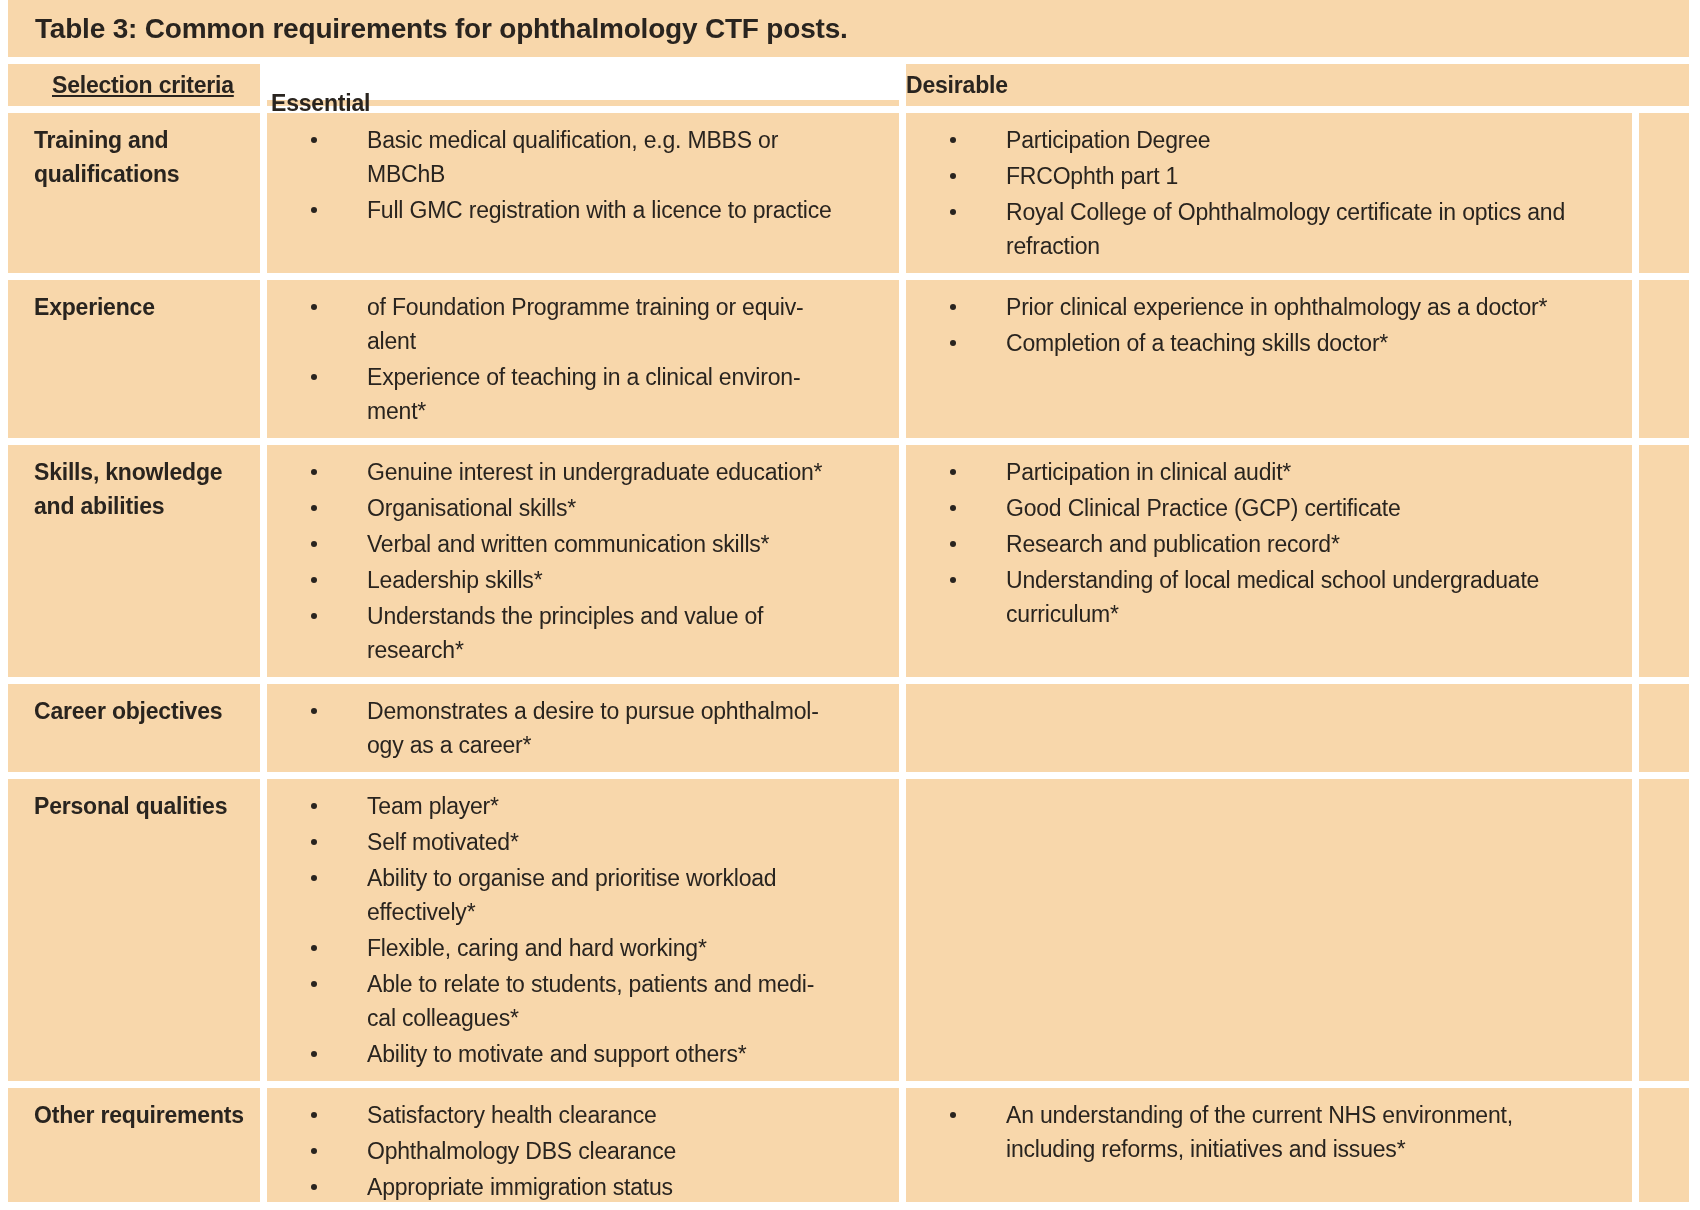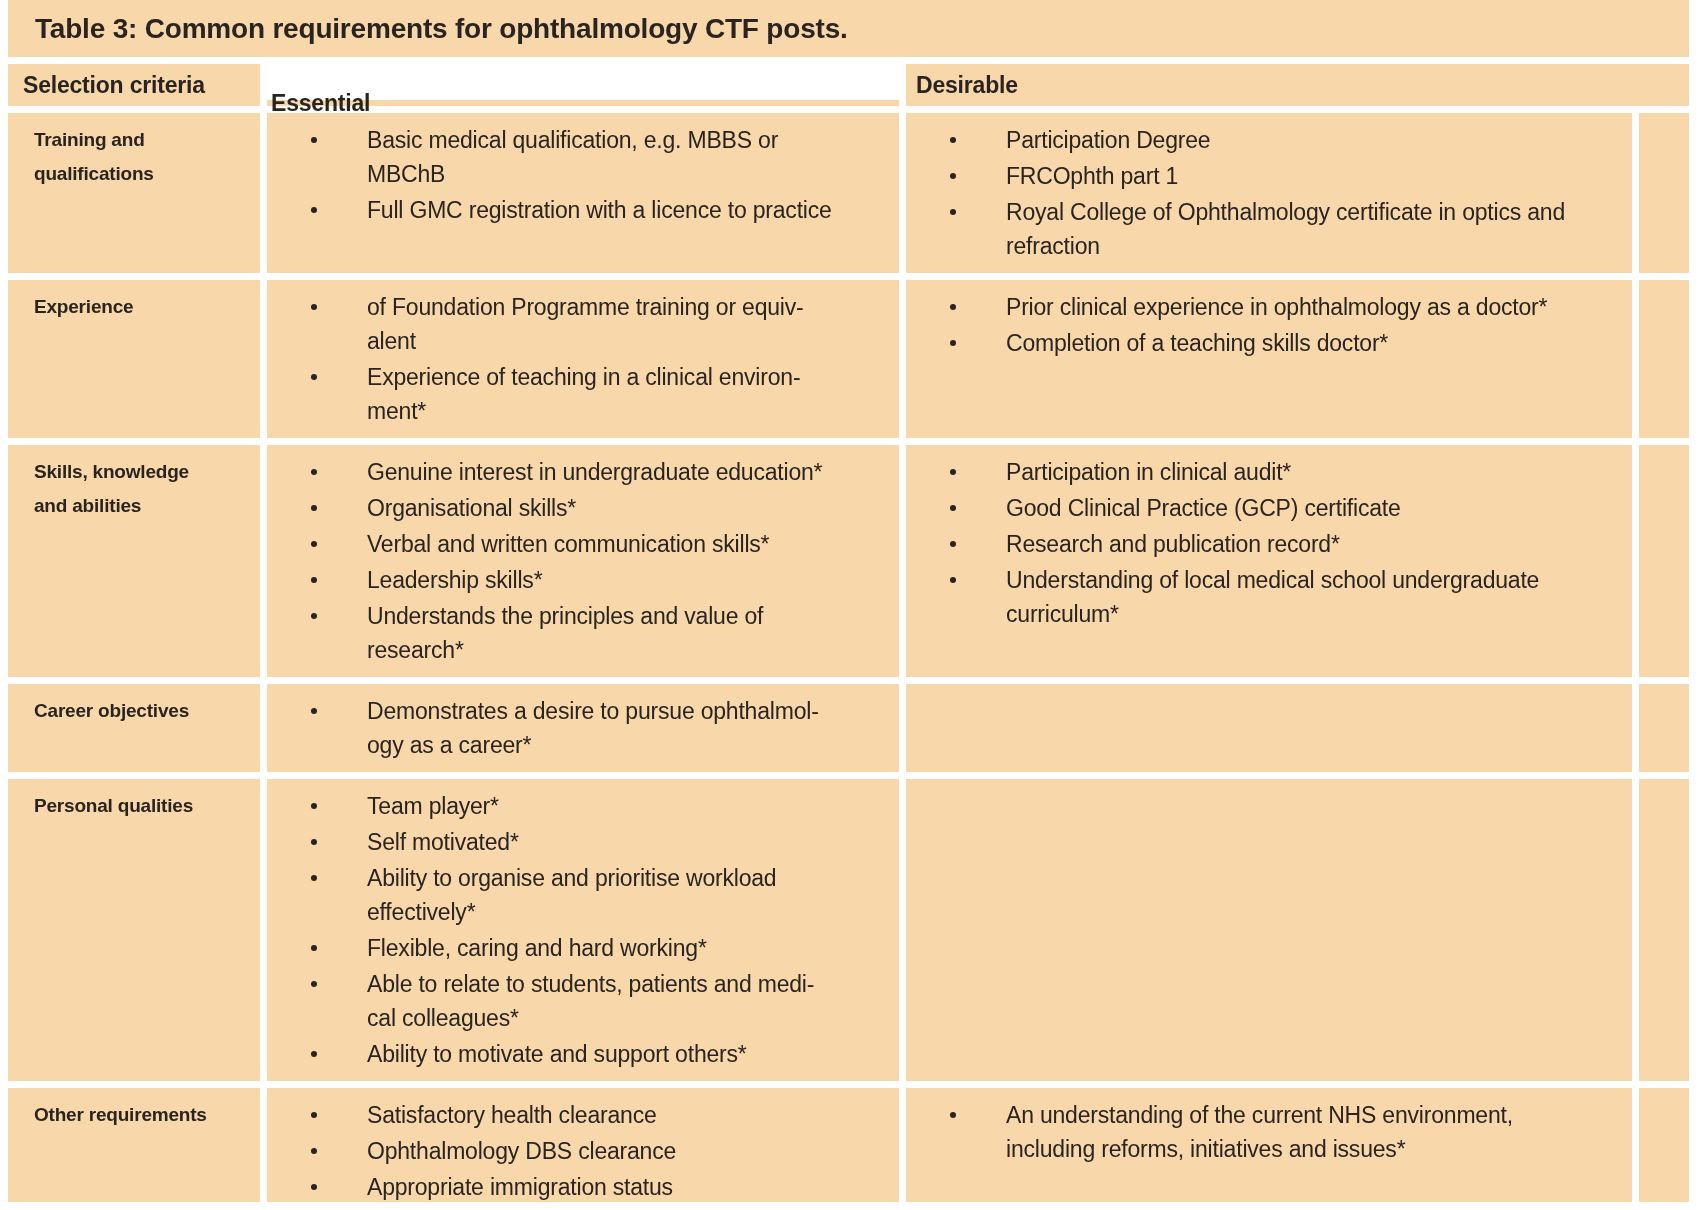--- a/index.html
+++ b/index.html
@@ -34,26 +34,26 @@
     display:flex; align-items:center;
     padding-left:27px;
     font-size:28px; font-weight:bold;
     letter-spacing:-0.2px;
   }
   .head-cell{
     display:flex; align-items:center;
     font-size:23px; font-weight:bold;
     letter-spacing:-0.2px;
   }
-  .head-criteria{ padding-left:15px; }
+  .head-criteria{ padding-left:44px;text-decoration:underline; }
   .head-essential{ padding-left:4px;margin-top:36px; }
-  .head-desirable{ grid-column:3 / -1; padding-left:10px; }
+  .head-desirable{ grid-column:3 / -1; }
   .label-cell{
     padding:10px 8px 8px 26px;
-    font-size:19px; font-weight:bold;
+    font-size:23px; font-weight:bold;
     line-height:34px;
     white-space:pre-line;
     letter-spacing:-0.2px;
   }
   .bullets-cell{ padding:10px 4px 8px 0; }
   .item{
     display:grid;
     grid-template-columns:100px 1fr;
     margin-bottom:2px;
   }

